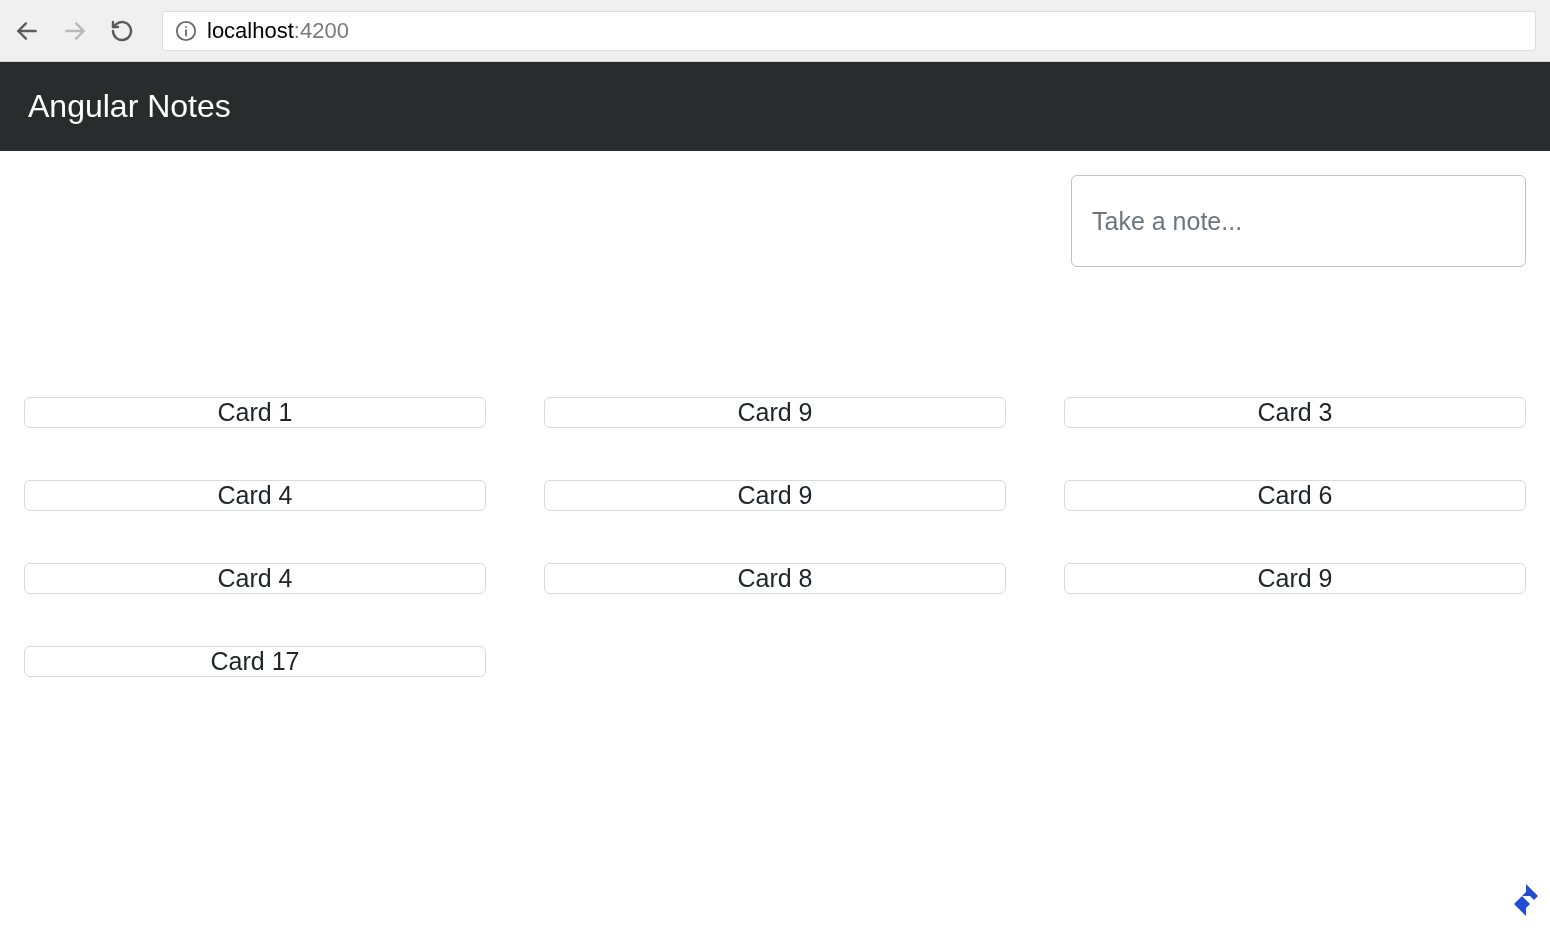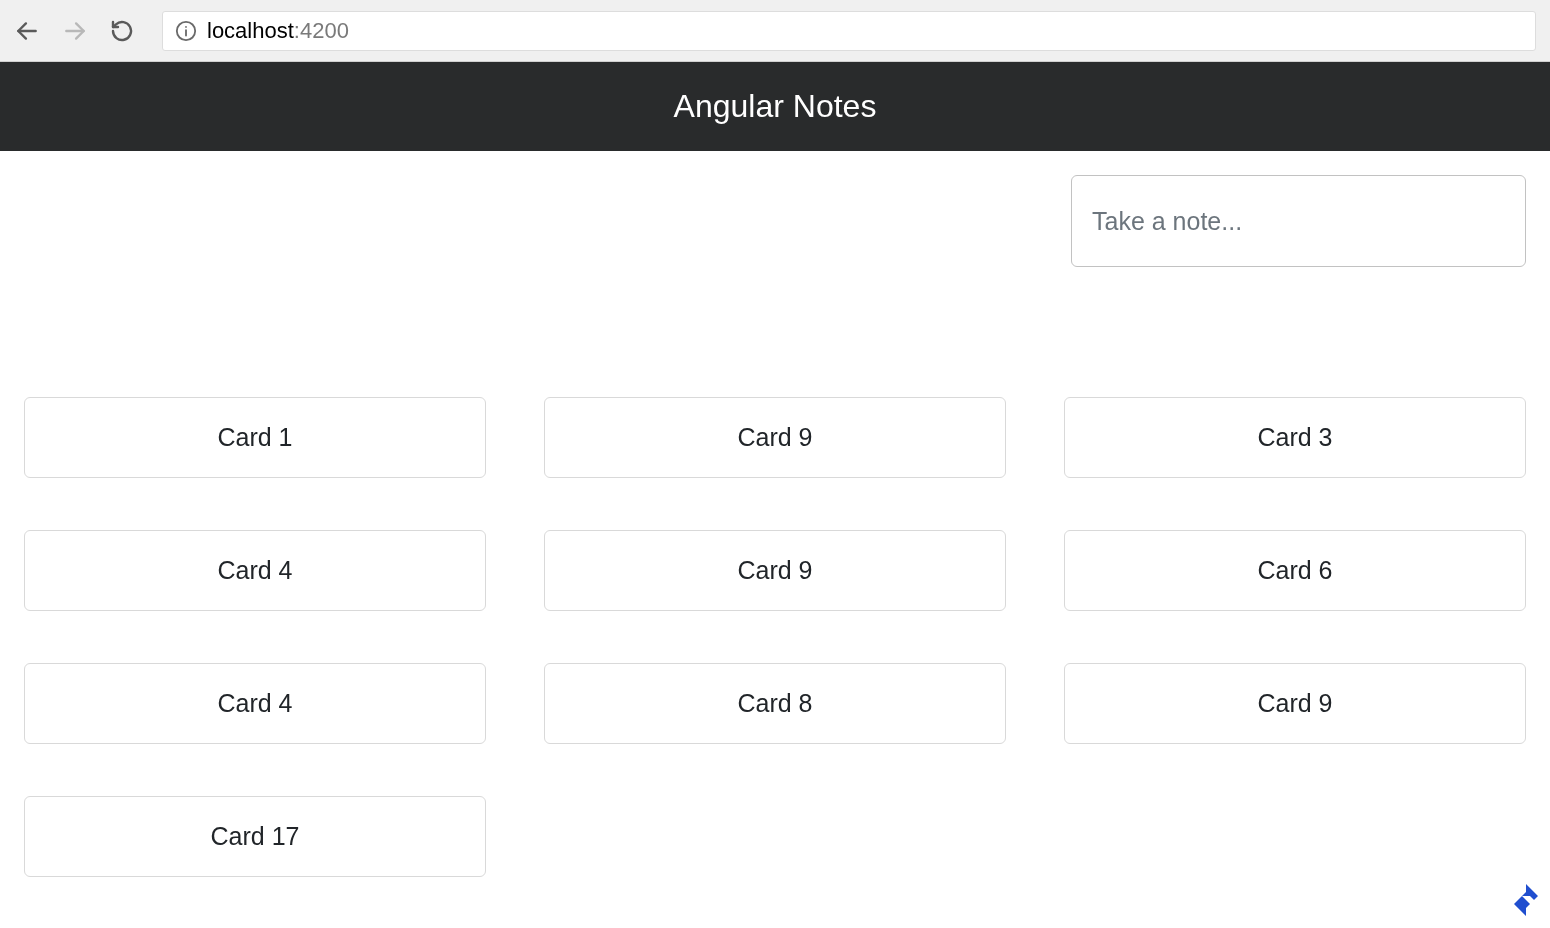--- a/index.html
+++ b/index.html
@@ -55,21 +55,20 @@
       font-size: 22px;
       color: #000;
     }
     .url-text .port {
       color: #7a7a7a;
     }
     .app-header {
       background: #292b2c;
       color: #fff;
       padding: 26px 28px;
-      text-align: center;
     }
     .app-title {
       font-size: 32px;
       font-weight: 400;
     }
     .content {
       padding: 24px;
     }
     .note-row {
       display: flex;
@@ -93,21 +92,21 @@
     .card-grid {
       display: grid;
       grid-template-columns: repeat(3, 1fr);
       gap: 52px 58px;
     }
     .card {
       border: 1px solid #d9d9d9;
       border-radius: 6px;
       background: #fff;
       text-align: center;
-      padding: 25px 0;
+      padding: 0 0;
       font-size: 25px;
       color: #212529;
     }
     .logo-corner {
       position: fixed;
       bottom: 6px;
       right: 6px;
     }
   </style>
 </head>

